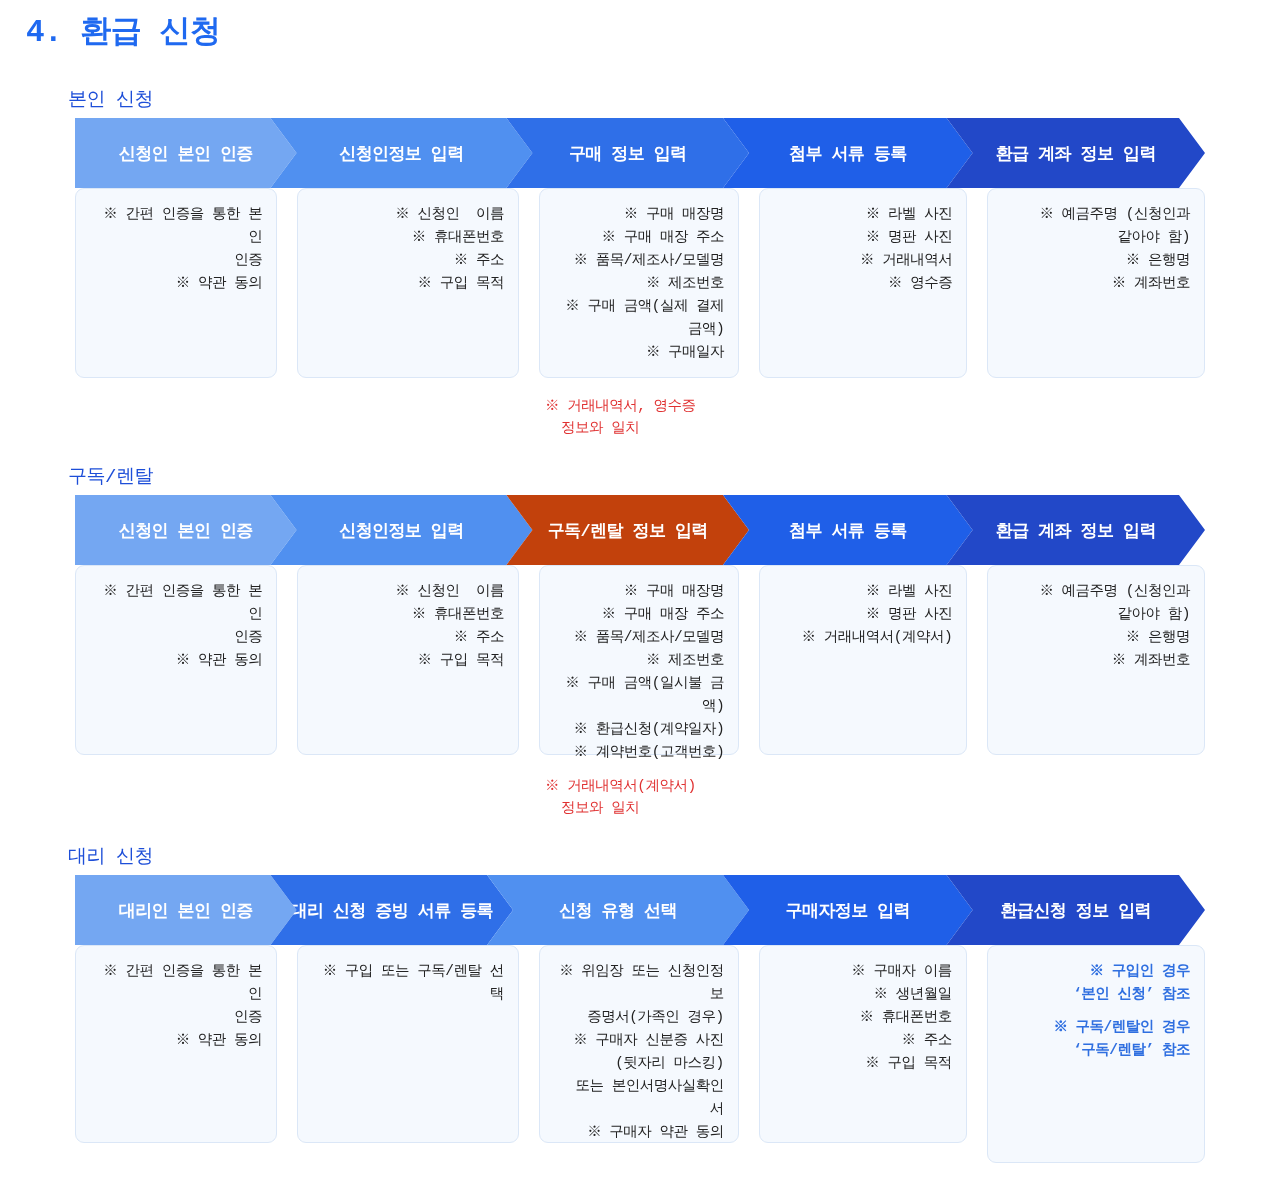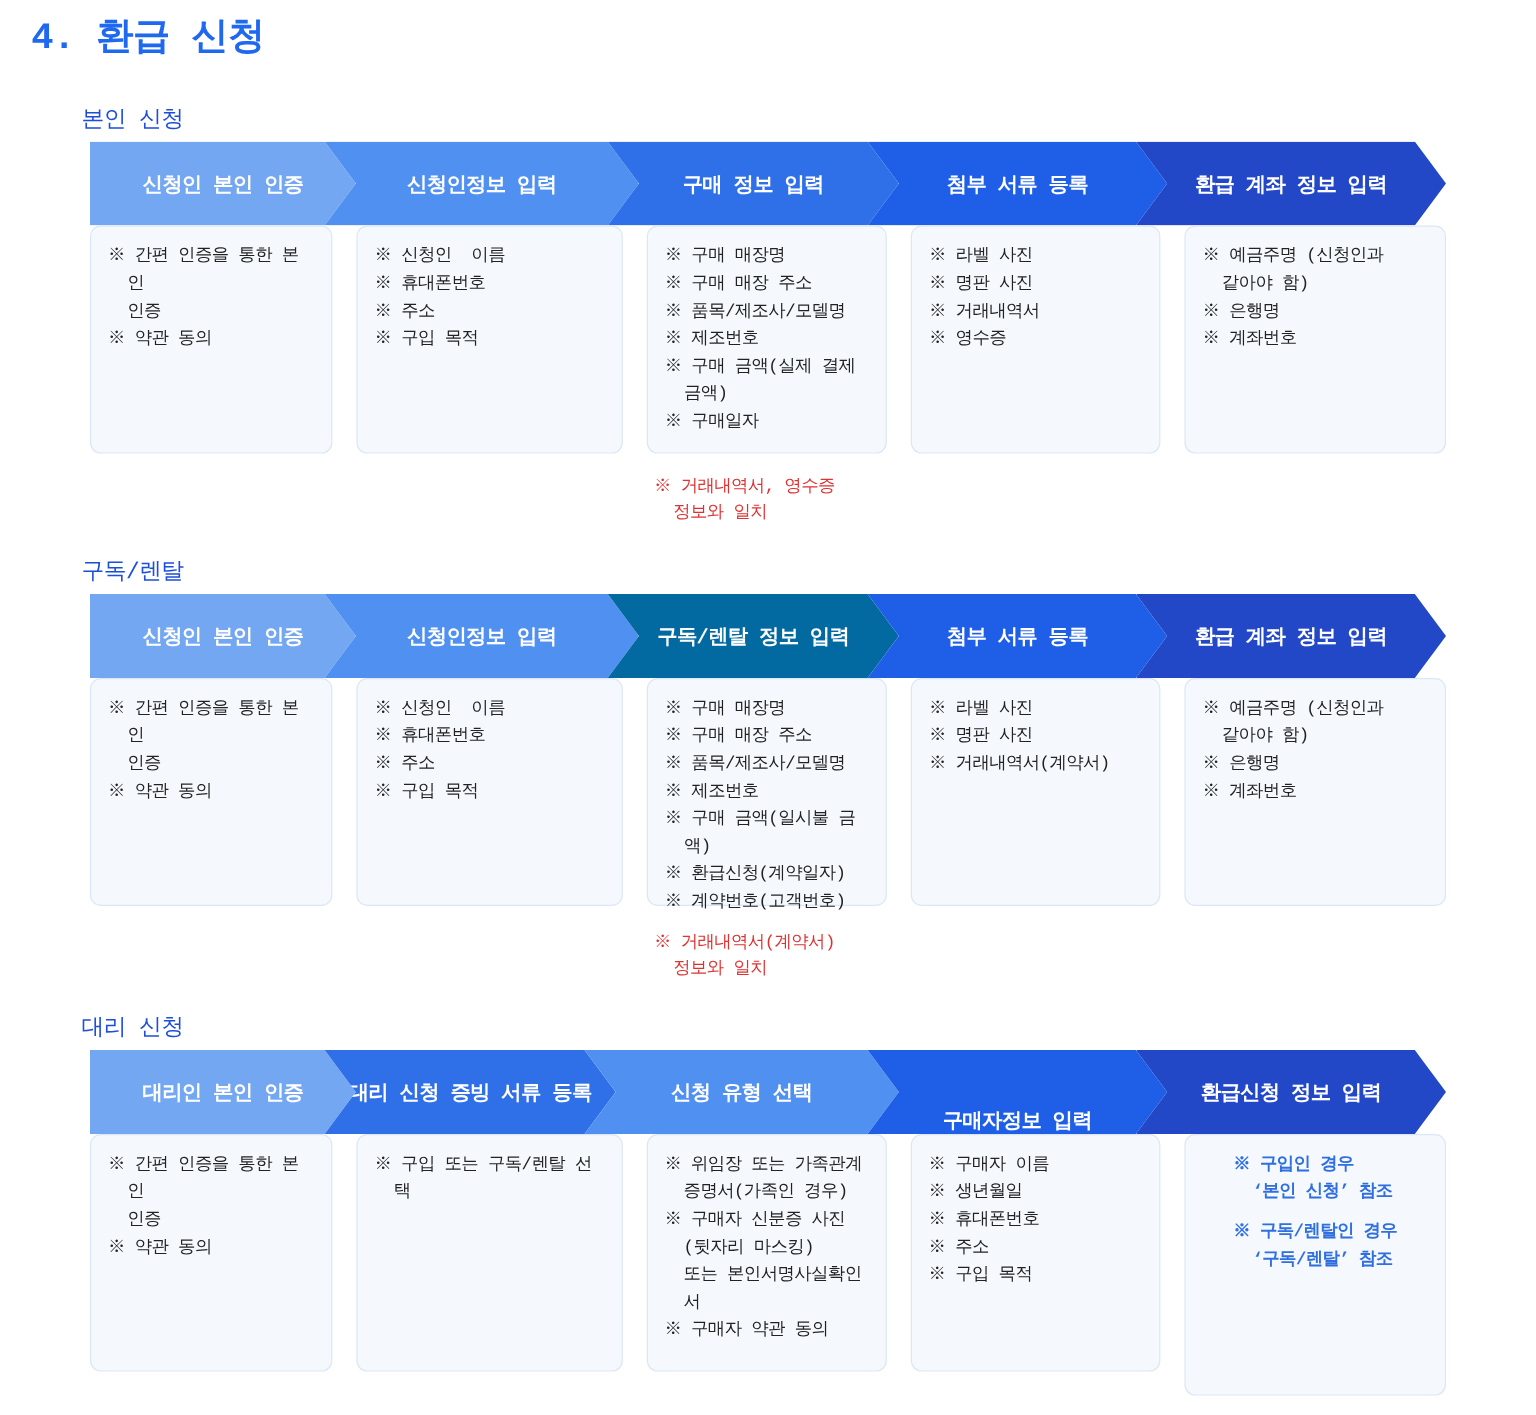--- a/index.html
+++ b/index.html
@@ -98,21 +98,21 @@
     width: 1130px;
     display: flex;
     gap: 20px;
   }
   .box {
     background: #f5f9fe;
     border: 1px solid #dbe7f7;
     border-radius: 9px;
     padding: 14px 14px 12px 14px;
   }
-  .box ul { list-style: none; }
+  .box ul { list-style: none; text-align: right; }
   .box li {
     font-size: 14.5px;
     line-height: 23px;
     color: #222222;
     letter-spacing: -0.5px;
     text-indent: -16px;
     padding-left: 16px;
     white-space: pre-wrap;
   }
   .box li.cont { text-indent: 0; padding-left: 16px; }
@@ -204,21 +204,21 @@
       </div>
       <div class="section" style="top: 463px; height: 300px;">
         <div class="section-label">구독/렌탈</div>
         <div class="flow">
           <div class="chev first" style="background: rgb(116, 167, 242); width: 252px;">
             <span class="chev-label">신청인 본인 인증</span>
           </div>
           <div class="chev mid" style="background: rgb(80, 144, 240); width: 298px;">
             <span class="chev-label">신청인정보 입력</span>
           </div>
-          <div class="chev mid" style="background: #0369a1; width: 276px;">
+          <div class="chev mid" style="background: #c2410c; width: 276px;">
             <span class="chev-label">구독/렌탈 정보 입력</span>
           </div>
           <div class="chev mid" style="background: rgb(31, 95, 232); width: 284px;">
             <span class="chev-label">첨부 서류 등록</span>
           </div>
           <div class="chev last" style="background: rgb(34, 72, 200); width: 294px;">
             <span class="chev-label">환급 계좌 정보 입력</span>
           </div>
         </div>
         <div class="boxes">
@@ -270,21 +270,21 @@
         <div class="flow">
           <div class="chev first" style="background: rgb(116, 167, 242); width: 252px;">
             <span class="chev-label">대리인 본인 인증</span>
           </div>
           <div class="chev mid" style="background: rgb(47, 111, 232); width: 276px;">
             <span class="chev-label">대리 신청 증빙 서류 등록</span>
           </div>
           <div class="chev mid" style="background: rgb(80, 144, 240); width: 298px;">
             <span class="chev-label">신청 유형 선택</span>
           </div>
-          <div class="chev mid" style="background: rgb(31, 95, 232); width: 284px; align-items: flex-end;">
+          <div class="chev mid" style="background: rgb(31, 95, 232); width: 284px;">
             <span class="chev-label">구매자정보 입력</span>
           </div>
           <div class="chev last" style="background: rgb(34, 72, 200); width: 294px;">
             <span class="chev-label">환급신청 정보 입력</span>
           </div>
         </div>
         <div class="boxes">
           <div class="box" style="width: 206px; height: 198px;">
             <ul>
               <li class="">※ 간편 인증을 통한 본인</li>
@@ -292,21 +292,21 @@
               <li class="">※ 약관 동의</li>
             </ul>
           </div>
           <div class="box" style="width: 226px; height: 198px;">
             <ul>
               <li class="">※ 구입 또는 구독/렌탈 선택</li>
             </ul>
           </div>
           <div class="box" style="width: 204px; height: 198px;">
             <ul>
-              <li class="">※ 위임장 또는 가족관계</li>
+              <li class="">※ 위임장 또는 신청인정보</li>
               <li class="cont">증명서(가족인 경우)</li>
               <li class="">※ 구매자 신분증 사진</li>
               <li class="cont">(뒷자리 마스킹)</li>
               <li class="cont">또는 본인서명사실확인서</li>
               <li class="">※ 구매자 약관 동의</li>
             </ul>
           </div>
           <div class="box" style="width: 212px; height: 198px;">
             <ul>
               <li class="">※ 구매자 이름</li>

